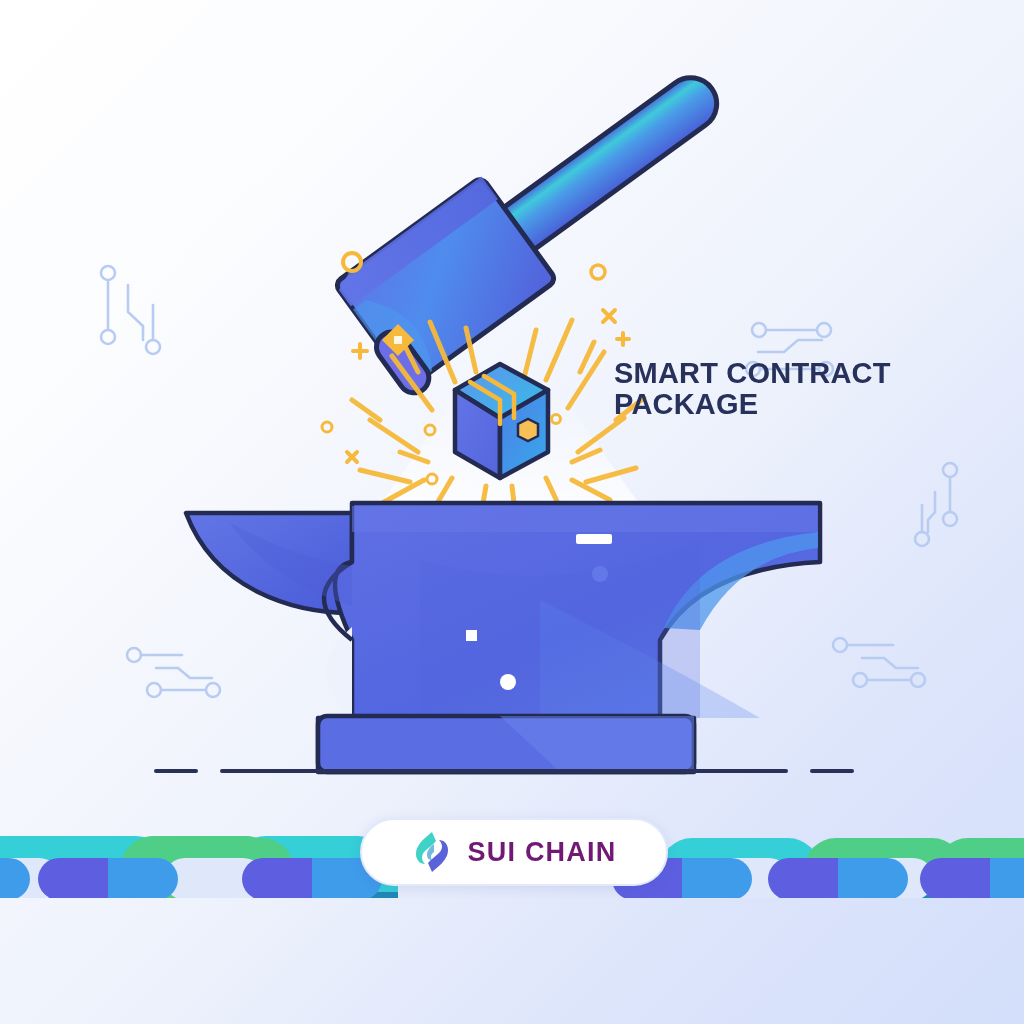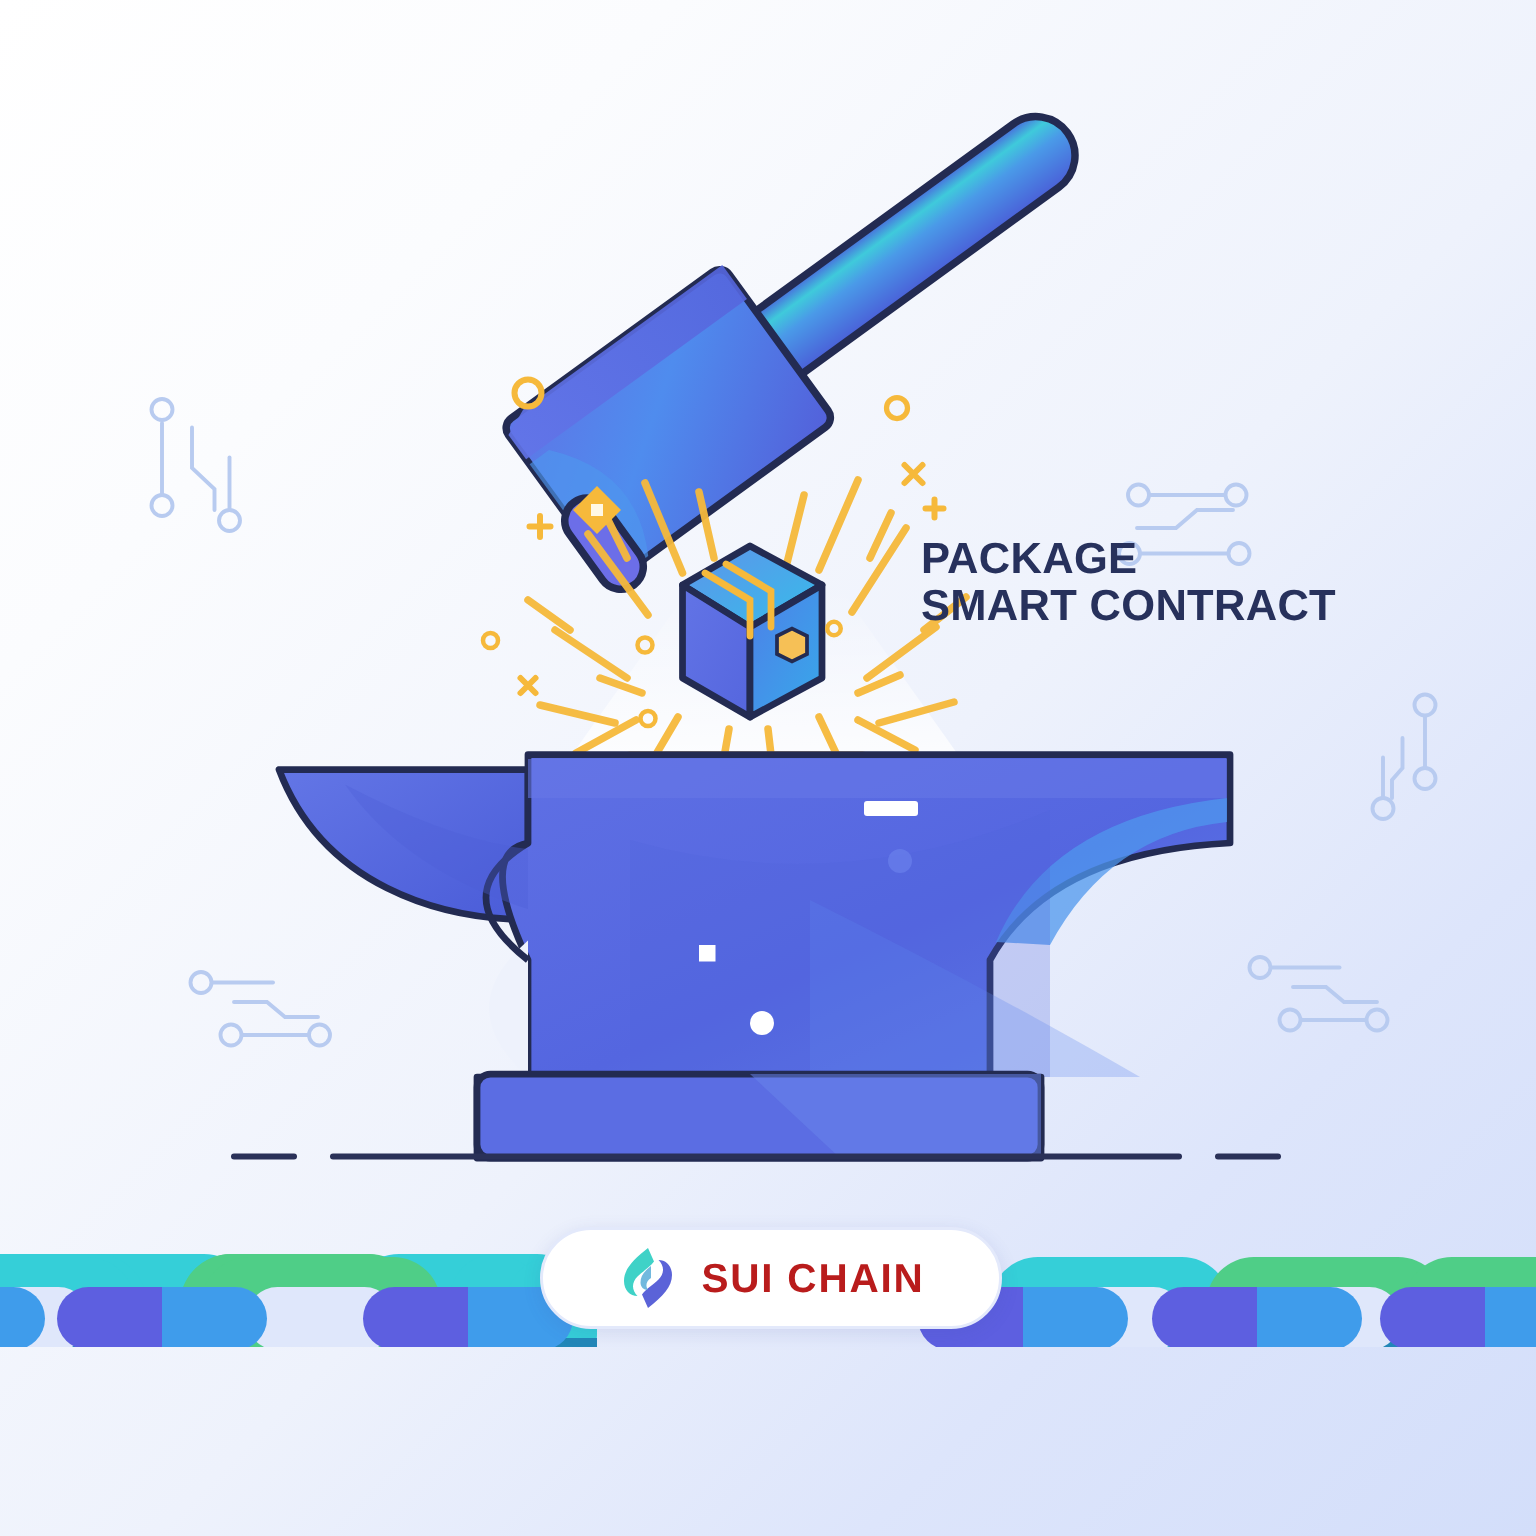--- a/index.html
+++ b/index.html
@@ -25,21 +25,21 @@
 
   
   #sui-badge{
     left:360px;top:818px;width:304px;height:64px;
     background:#ffffff;border-radius:34px;
     border:2px solid #e3e9fb;
     box-shadow:0 3px 12px rgba(60,80,160,.13);
     display:flex;align-items:center;justify-content:center;gap:16px;
   }
   #sui-badge .lbl{
-    color:#b91c1c;font-weight:bold;font-size:27px;letter-spacing:1.2px;
+    color:#701a75;font-weight:bold;font-size:27px;letter-spacing:1.2px;
   }
 
   
   .nosel{user-select:none;}
 </style>
 </head>
 <body>
 
 <div id="stage">
 
@@ -236,22 +236,22 @@
     </g>
 
     <g stroke="#2a3158" stroke-width="4" stroke-linecap="round">
       <line x1="156" y1="771" x2="196" y2="771"></line>
       <line x1="222" y1="771" x2="786" y2="771"></line>
       <line x1="812" y1="771" x2="852" y2="771"></line>
     </g>
   </svg>
 
   <div id="headline" class="abs nosel">
+    <span class="ln">SMART CONTRACT</span>
     <span class="ln">PACKAGE</span>
-    <span class="ln">SMART CONTRACT</span>
   </div>
 
   <svg class="abs" style="left:0;top:806px;" width="1024" height="92" viewBox="0 0 1024 92">
     <defs>
       <linearGradient id="gPurp" x1="0" y1="0" x2="1" y2="0">
         <stop offset="0%" stop-color="#5d5fe0"></stop>
         <stop offset="50%" stop-color="#5d5fe0"></stop>
         <stop offset="50%" stop-color="#3f9ceb"></stop>
         <stop offset="100%" stop-color="#3f9ceb"></stop>
       </linearGradient>

